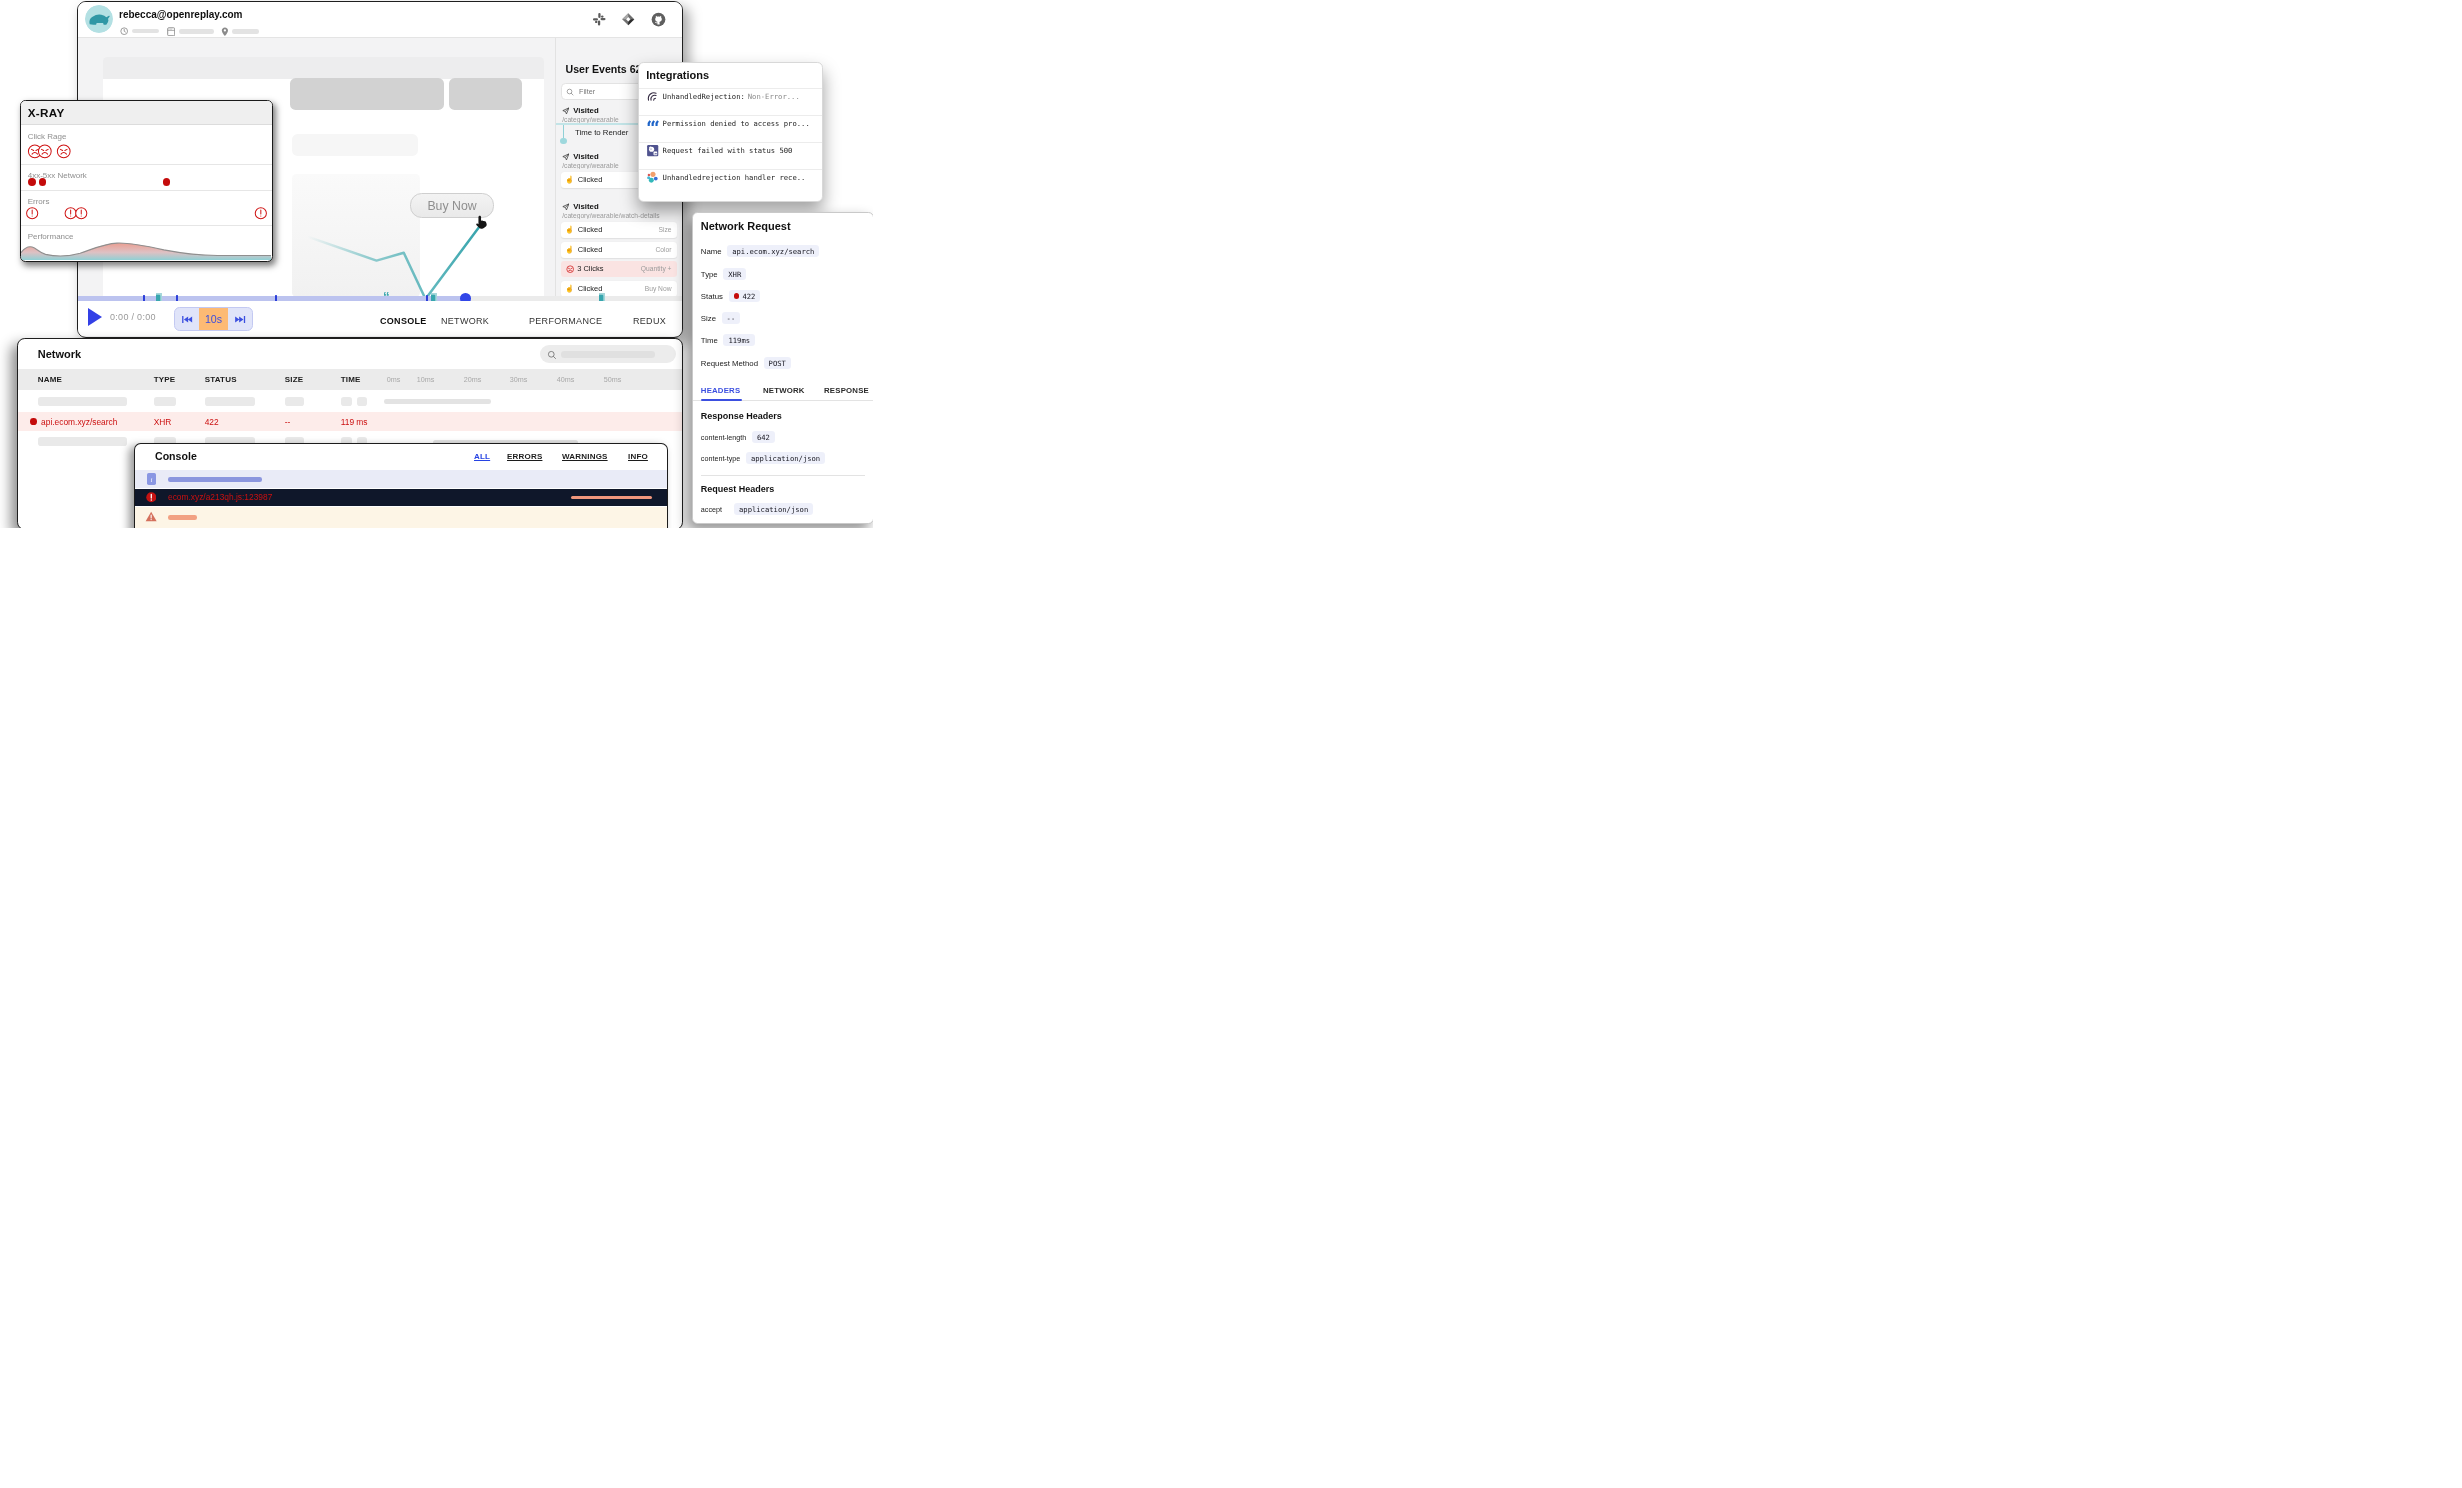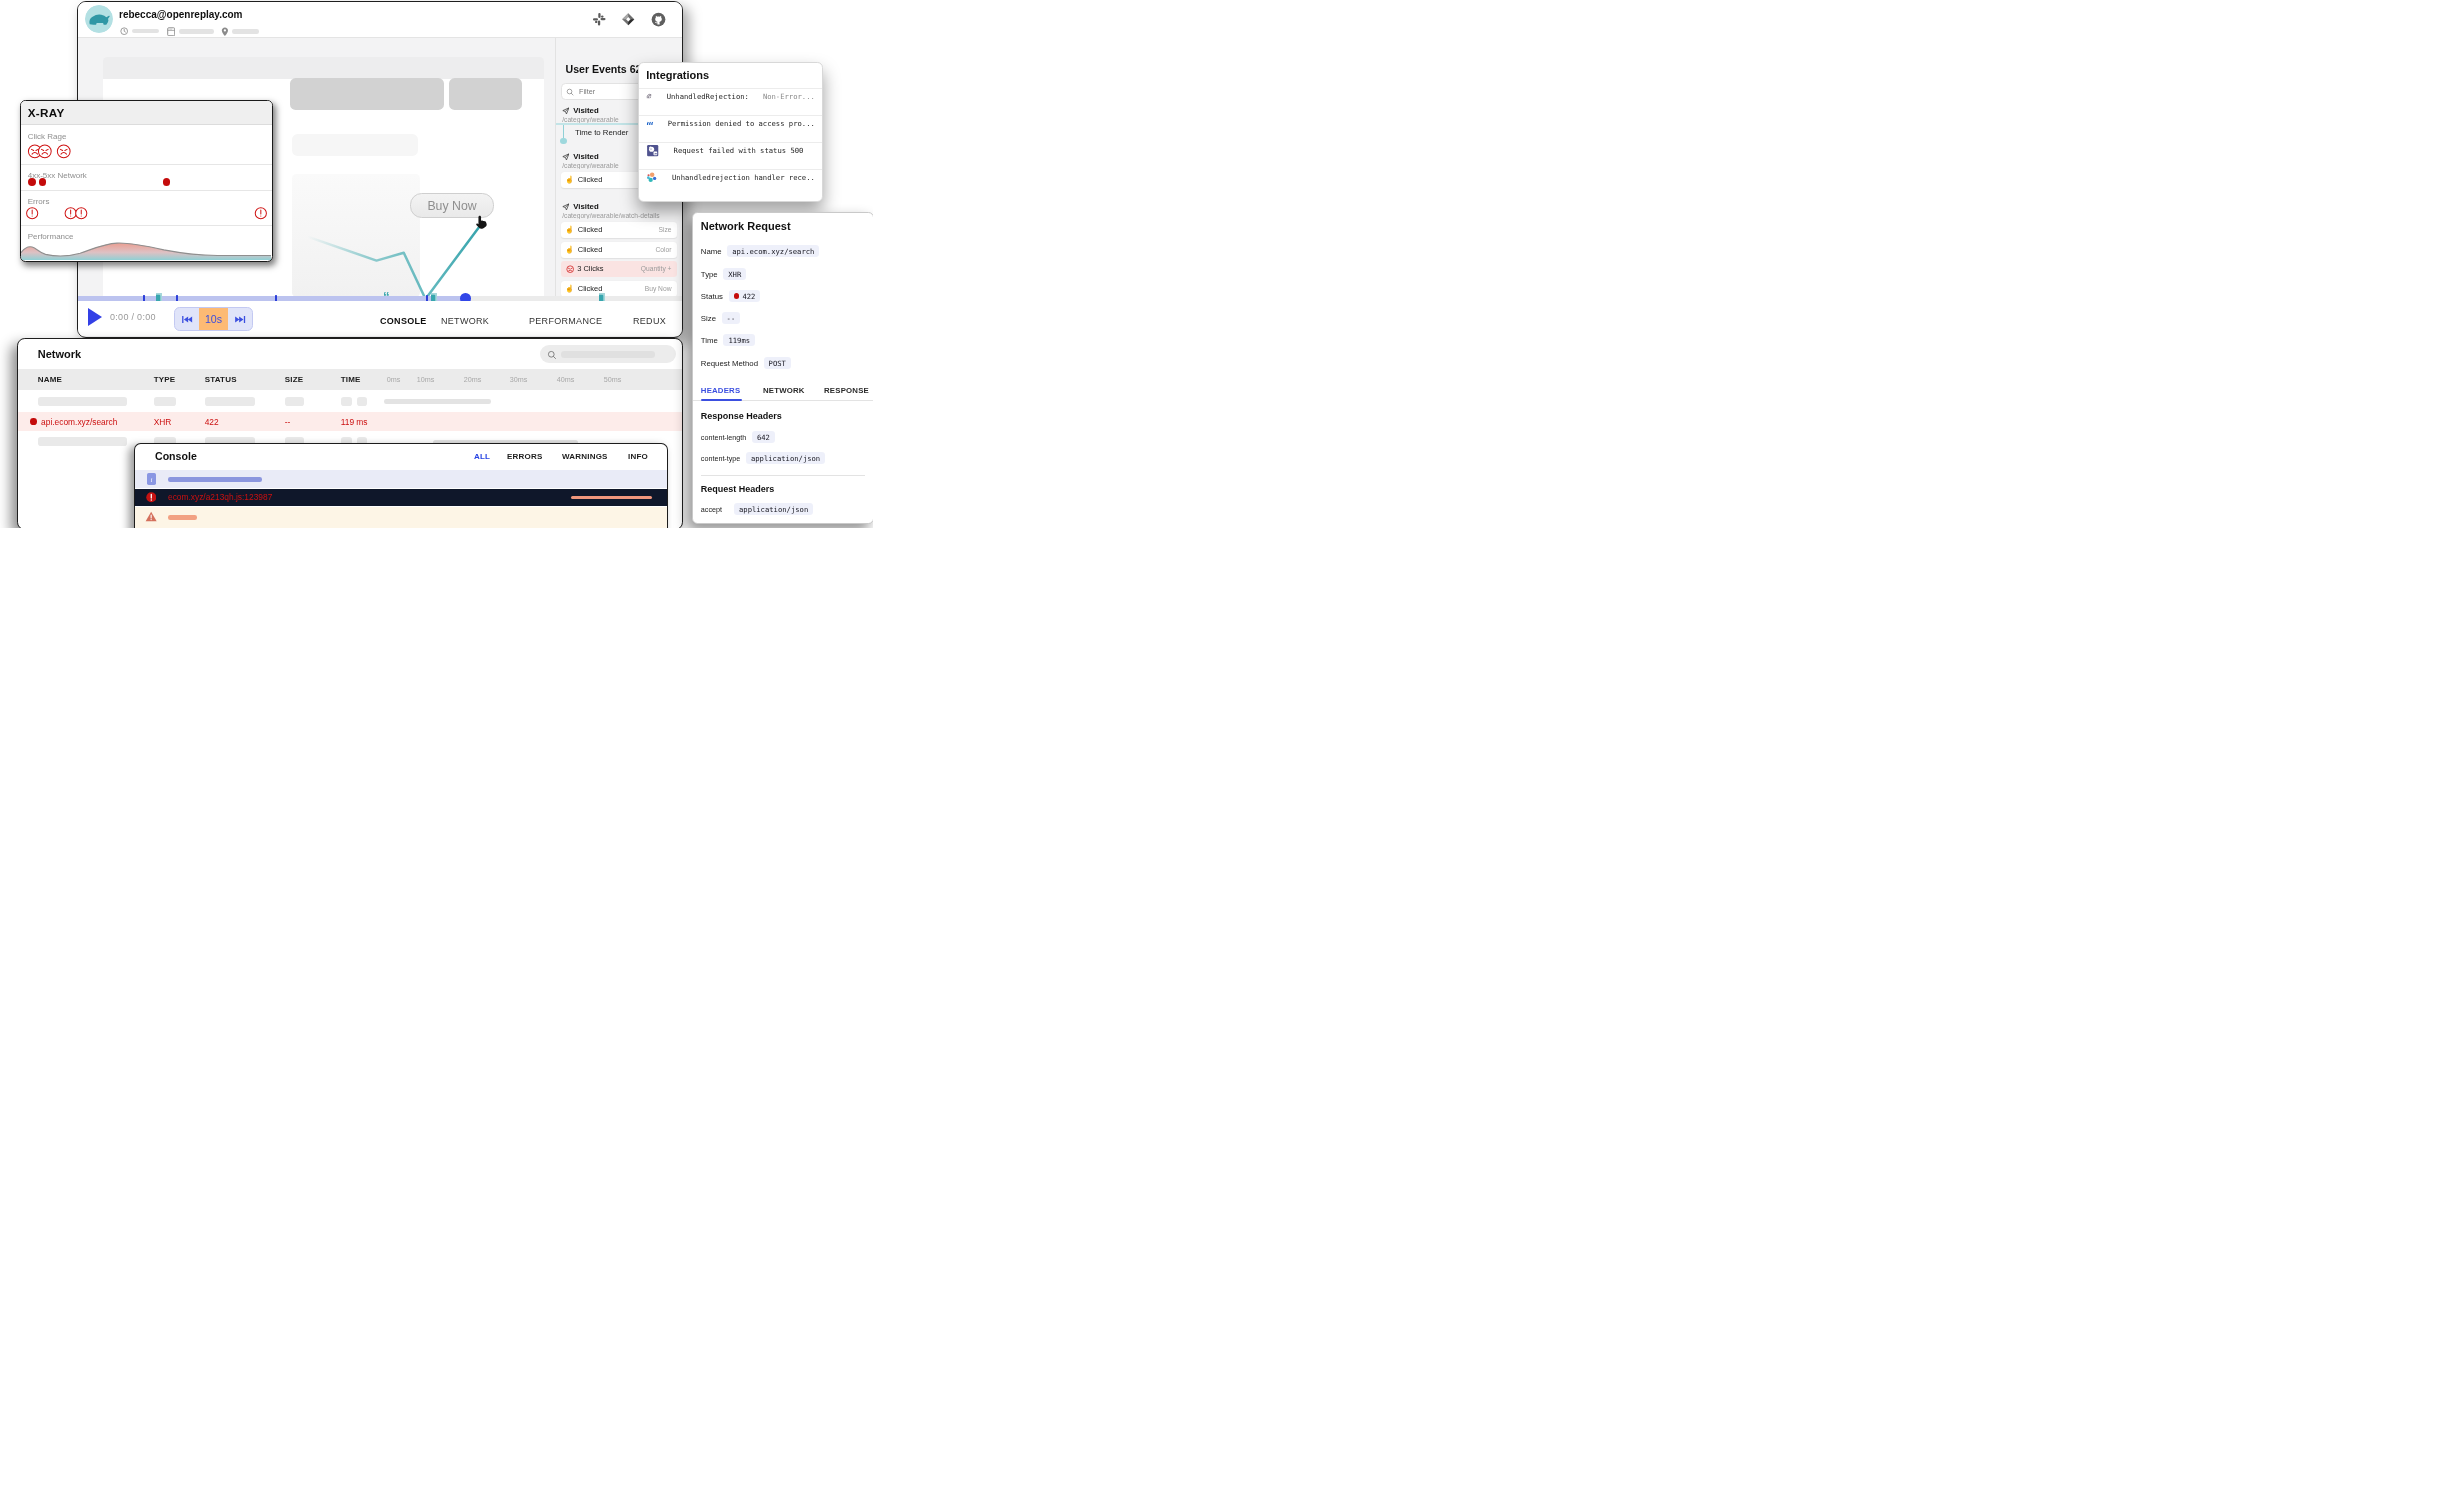--- a/index.html
+++ b/index.html
@@ -80,32 +80,32 @@
   .np-col{position:absolute;top:5.6px;font-size:8px;font-weight:700;color:#1c1c1c;letter-spacing:0.2px;}
   .np-tick{position:absolute;top:6.1px;font-size:7.2px;color:#a8a8a8;}
   .np-row{position:absolute;left:0;right:0;height:19px;}
   .np-row.error{background:#fdecea;color:#cb1010;font-size:8.4px;}
   .np-cell{position:absolute;top:4.5px;}
 
   
   #console-panel{left:134px;top:443px;width:532px;height:89px;border:1.1px solid #1c1c1c;border-radius:6.7px 6.7px 0 0;border-bottom:none;
      box-shadow:-4.5px 3.3px 9px rgba(0,0,0,.4);overflow:hidden;background:#fff;}
   .cp-title{position:absolute;left:20px;top:6.1px;font-size:10.6px;font-weight:700;}
-  .cp-tab{position:absolute;top:8.4px;font-size:8px;letter-spacing:0.2px;color:#1c1c1c;font-weight:600;}
+  .cp-tab{position:absolute;top:8.4px;font-size:8px;letter-spacing:0.2px;color:#1c1c1c;font-weight:600;text-decoration:underline;}
   .cp-tab.active{color:#2743e3;font-weight:700;}
   .cp-row{position:absolute;left:0;right:0;display:flex;align-items:center;}
   .cp-row.info{top:26px;height:18.4px;background:#e9ebf7;}
   .cp-row.err{top:45px;height:17.3px;background:#0f172a;}
   .cp-row.warn{top:63px;height:26px;background:#fdf5e6;align-items:flex-start;}
 
   
   #integrations{left:638px;top:62px;width:183px;height:138px;border-radius:5.6px;background:#fff;
      border:0.6px solid #d8d8d8;box-shadow:0 9px 16.7px rgba(0,0,0,.38);overflow:hidden;}
   .int-title{position:absolute;left:7.2px;top:5.6px;font-size:11px;font-weight:700;}
-  .int-row{position:absolute;left:0;right:0;height:16px;border-top:0.6px solid #ececec;display:flex;align-items:center;gap:14px;padding:0 7.2px;box-sizing:border-box;}
+  .int-row{position:absolute;left:0;right:0;height:16px;border-top:0.6px solid #ececec;display:flex;align-items:center;gap:3px;padding:0 7.2px;box-sizing:border-box;}
   .int-label{font-size:7.2px;color:#1c1c1c;white-space:nowrap;}
   .int-detail{font-size:7.2px;color:#8a8a8a;white-space:nowrap;}
 
   
   #netreq{left:692px;top:212px;width:180px;height:310px;border-radius:5.6px;background:#fff;
      border:0.6px solid #c9c9c9;box-shadow:-5px 6.1px 12.3px rgba(0,0,0,.42);overflow:hidden;}
   .nr-title{position:absolute;left:7.8px;top:7.2px;font-size:11px;font-weight:700;}
   .nr-field{position:absolute;left:7.8px;display:flex;align-items:center;gap:5.6px;}
   .nr-label{font-size:7.8px;color:#1b1b1b;}
   .chip{background:#eef0fa;border-radius:3.3px;padding:1.7px 5px;font-size:7.2px;color:#16161f;font-family:"DejaVu Sans Mono",monospace;display:flex;align-items:center;gap:3.3px;}

